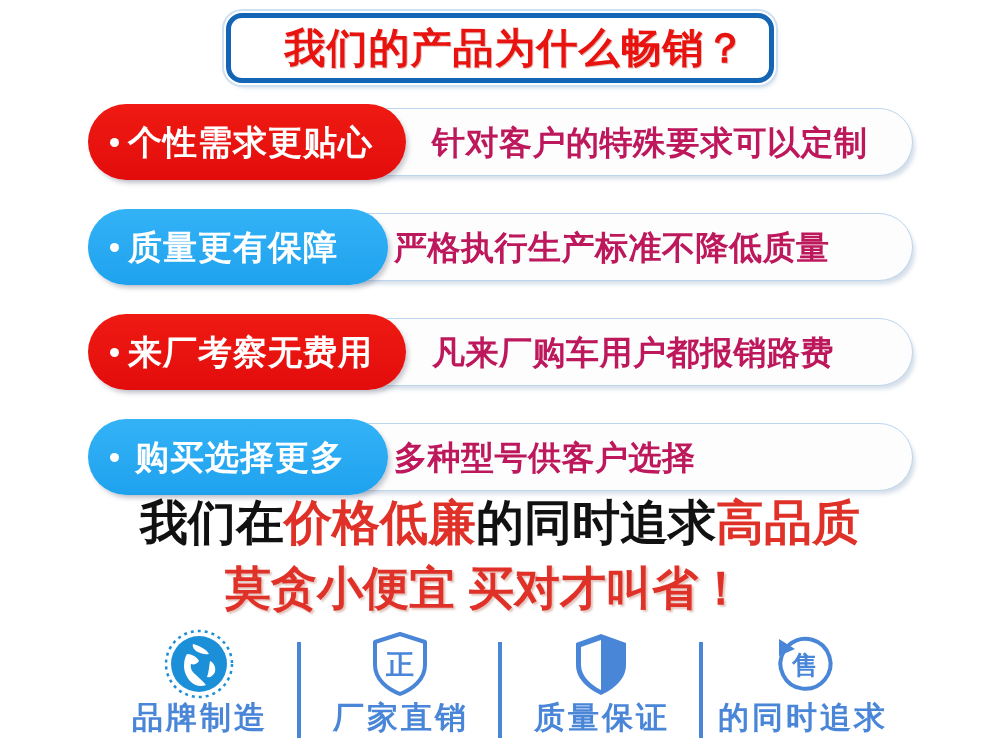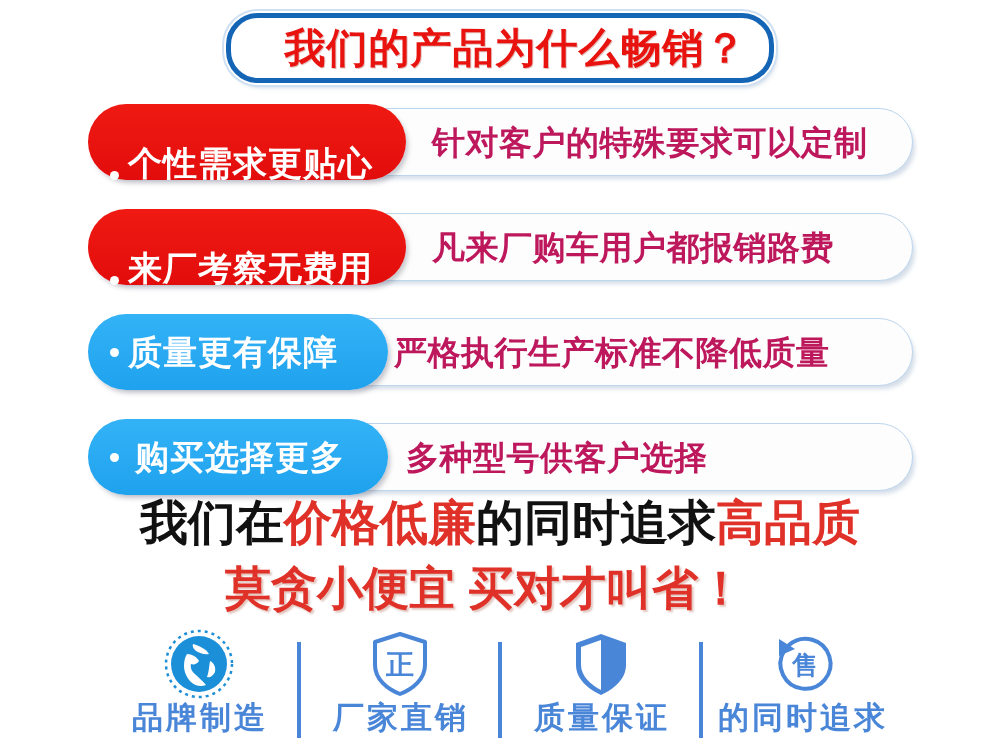--- a/index.html
+++ b/index.html
@@ -23,21 +23,21 @@
     width: 1000px;
     height: 84px;
     display: flex;
     align-items: center;
     justify-content: center;
   }
   .title-capsule {
     position: relative;
     width: 548px;
     height: 70px;
-    border-radius: 32px;
+    border-radius: 16px;
     background: #ffffff;
     border: 5px solid #1565B6;
     box-shadow: 0 0 0 2px #ffffff, 0 0 0 4px #cfe0f2, 3px 5px 5px -1px rgba(120,150,185,.45);
     display: flex;
     align-items: center;
     justify-content: center;
     box-sizing: border-box;
     padding-left: 31px;
   }
   .title-text {
@@ -83,21 +83,20 @@
     border-radius: 40px;
     display: flex;
     align-items: center;
     box-sizing: border-box;
     padding: 0 26px 0 22px;
     box-shadow: 3px 4px 5px -1px rgba(110,110,130,.4);
   }
   .row-pill.red {
     background: #ED1111;
     background: linear-gradient(180deg,#F01A13 0%, #E20C0C 100%);
-    align-items: flex-end;
   }
   .row-pill.blue {
     background: #29AAF2;
     background: linear-gradient(180deg,#33B2F6 0%, #1FA2EE 100%);
   }
   .pill-dot {
     width: 9px;
     height: 9px;
     border-radius: 50%;
     background: #ffffff;
@@ -122,21 +121,21 @@
     color: #be185d;
     font-size: 33px;
     font-weight: bold;
     letter-spacing: 0.5px;
     line-height: 1;
     white-space: nowrap;
   }
   .row.r2 .row-pill { min-width: 300px; }
   .row.r2 .row-desc { left: 394px; }
   .row.r4 .row-pill { min-width: 300px; gap: 7px; }
-  .row.r4 .row-desc { left: 406px; }
+  .row.r4 .row-desc { left: 394px; }
 
   
   .tagline1 {
     position: absolute;
     left: 0;
     top: 497px;
     width: 1000px;
     text-align: center;
     font-size: 48px;
     font-weight: bold;
@@ -215,36 +214,36 @@
 
   <div class="row r1">
     <div class="row-capsule"></div>
     <div class="row-pill red">
       <span class="pill-dot"></span>
       <span class="pill-label">个性需求更贴心</span>
     </div>
     <div class="row-desc">针对客户的特殊要求可以定制</div>
   </div>
 
+  <div class="row r2">
+    <div class="row-capsule"></div>
+    <div class="row-pill blue">
+      <span class="pill-dot"></span>
+      <span class="pill-label">质量更有保障</span>
+    </div>
+    <div class="row-desc">严格执行生产标准不降低质量</div>
+  </div>
+
   <div class="row r3">
     <div class="row-capsule"></div>
     <div class="row-pill red">
       <span class="pill-dot"></span>
       <span class="pill-label">来厂考察无费用</span>
     </div>
     <div class="row-desc">凡来厂购车用户都报销路费</div>
-  </div>
-
-  <div class="row r2">
-    <div class="row-capsule"></div>
-    <div class="row-pill blue">
-      <span class="pill-dot"></span>
-      <span class="pill-label">质量更有保障</span>
-    </div>
-    <div class="row-desc">严格执行生产标准不降低质量</div>
   </div>
 
   <div class="row r4">
     <div class="row-capsule"></div>
     <div class="row-pill blue">
       <span class="pill-dot"></span>
       <span class="pill-label">购买选择更多</span>
     </div>
     <div class="row-desc">多种型号供客户选择</div>
   </div>

